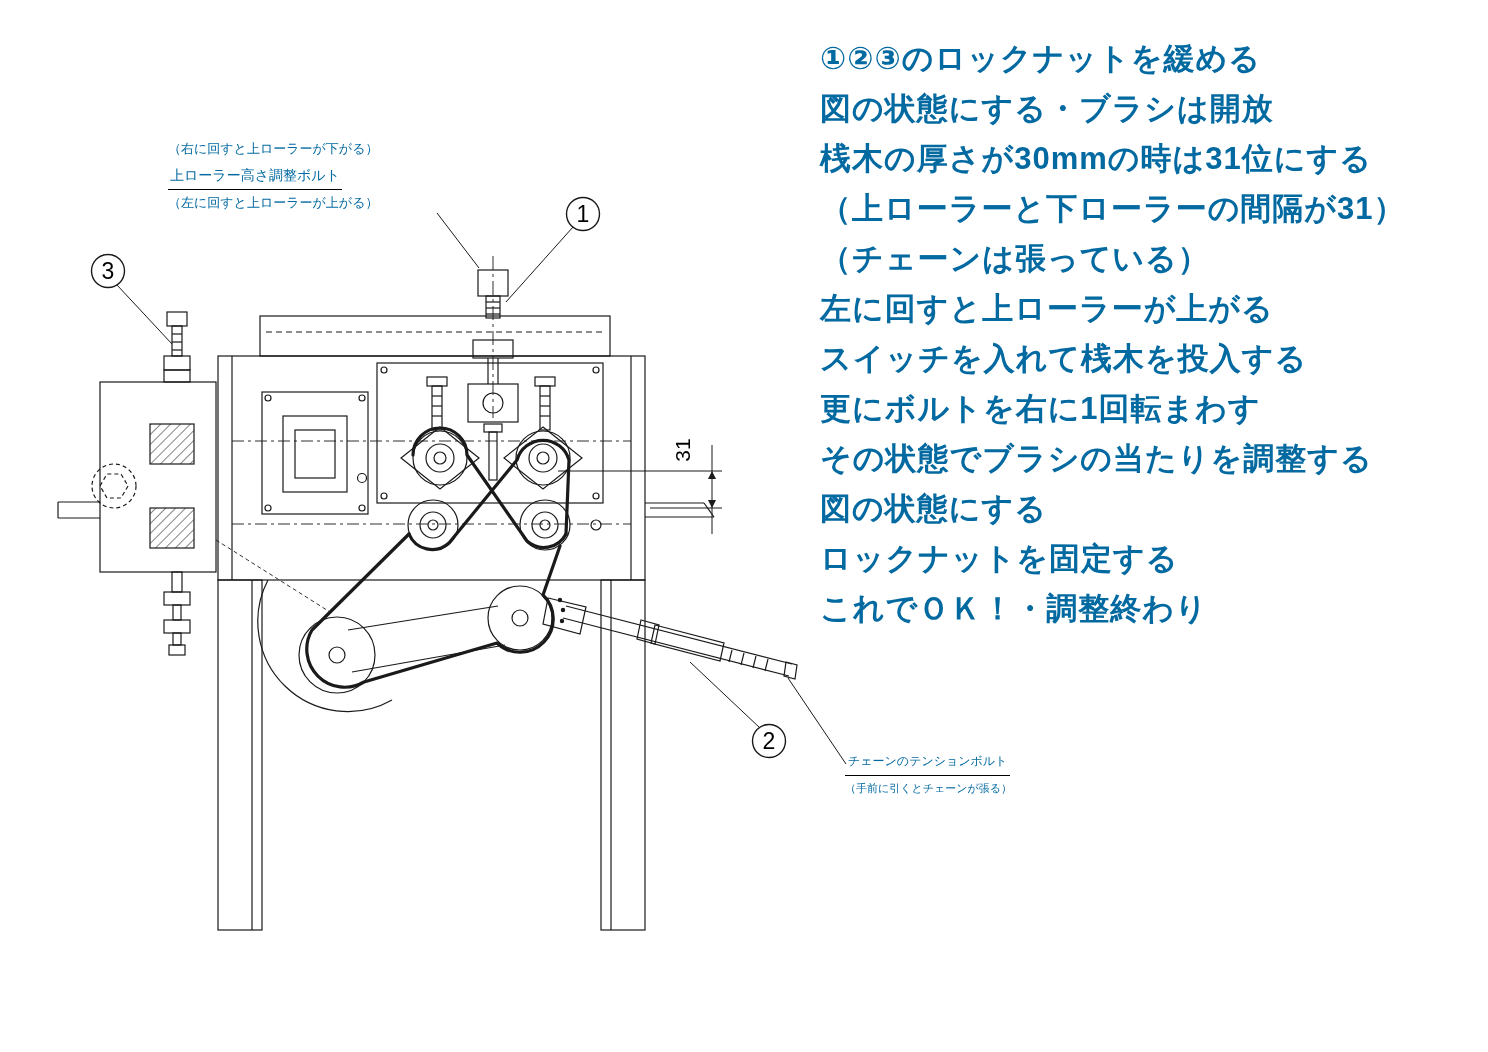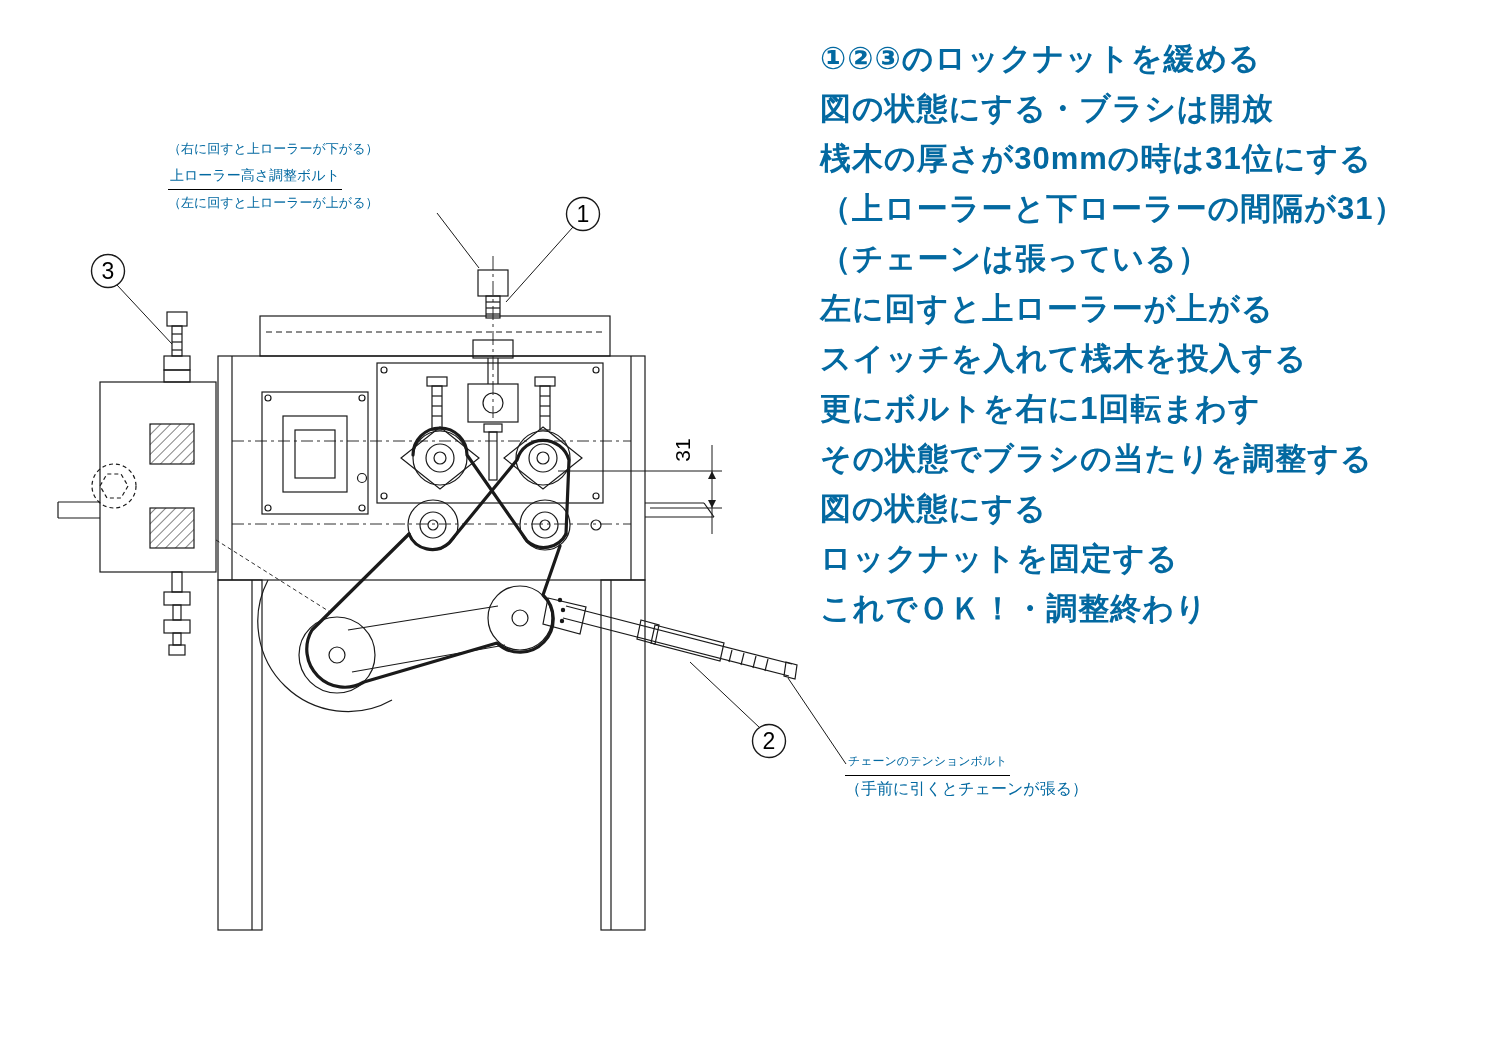--- a/index.html
+++ b/index.html
@@ -6,21 +6,21 @@
   .page{
     position:relative;width:1488px;height:1052px;background:#fff;
     font-family:"Liberation Sans","DejaVu Sans",sans-serif;color:#000;overflow:hidden;
   }
   .page svg{position:absolute;left:0;top:0;}
   .lbl{position:absolute;color:#0369a1;}
   .top-label{left:168px;top:136px;width:304px;font-size:13px;line-height:26px;}
   .top-label .u{display:inline-block;font-size:14px;border-bottom:1.2px solid #000;padding:0 2px 1px 2px;}
   .tension-label{left:845px;top:748px;font-size:13px;line-height:25px;}
   .tension-label .u{display:inline-block;font-size:12px;border-bottom:1.2px solid #000;padding:0 3px 1px 3px;}
-  .tension-label .s{font-size:16px;font-family:Liberation Serif, serif;}
+  .tension-label .s{font-size:11px;font-family:Liberation Serif, serif;}
   .instructions{
     left:820px;top:34px;width:662px;
     font-size:31px;font-weight:700;line-height:50px;letter-spacing:1px;
   }
   .instructions div{white-space:nowrap;}
 </style>
 </head>
 <body>
 
 <div class="page">

